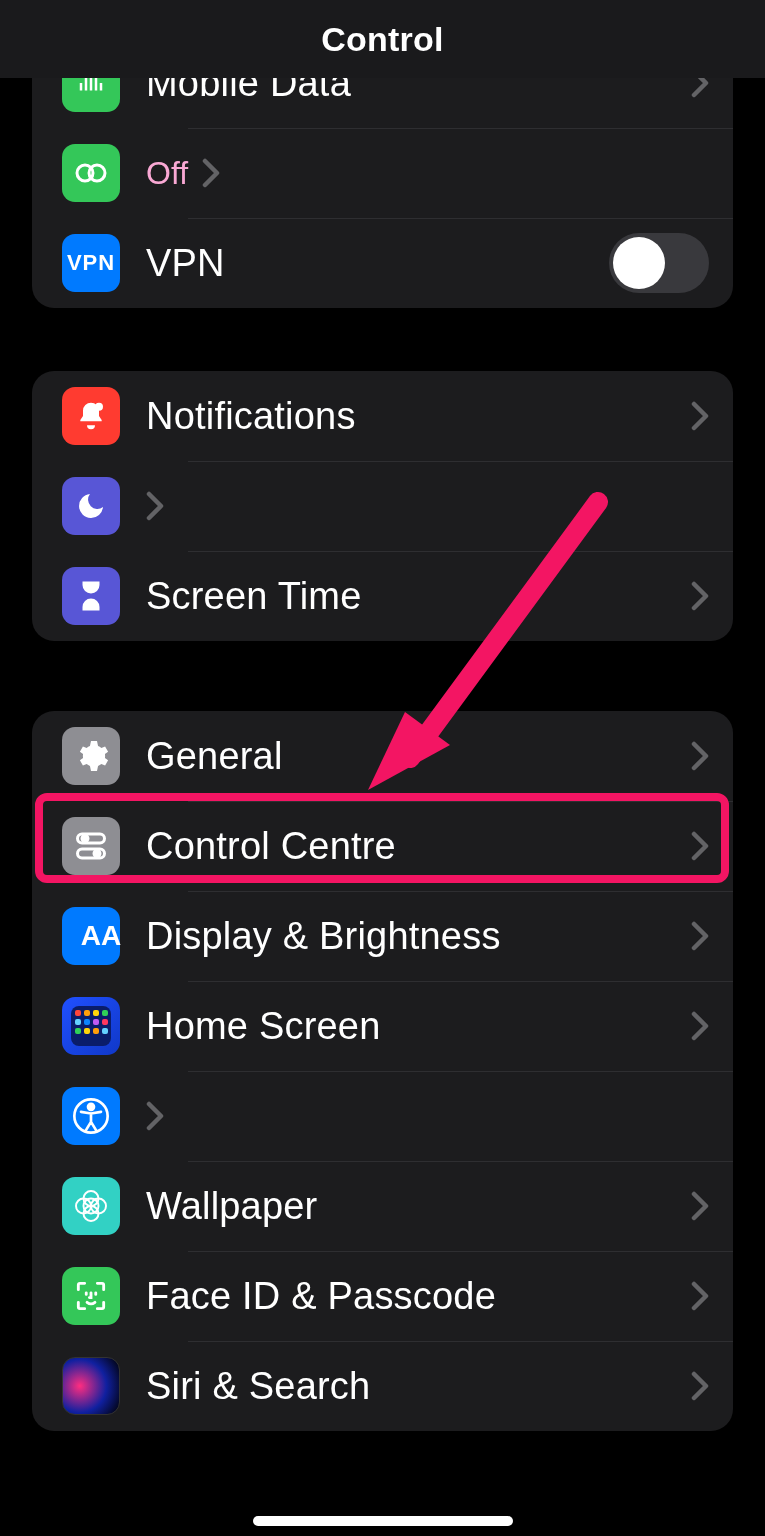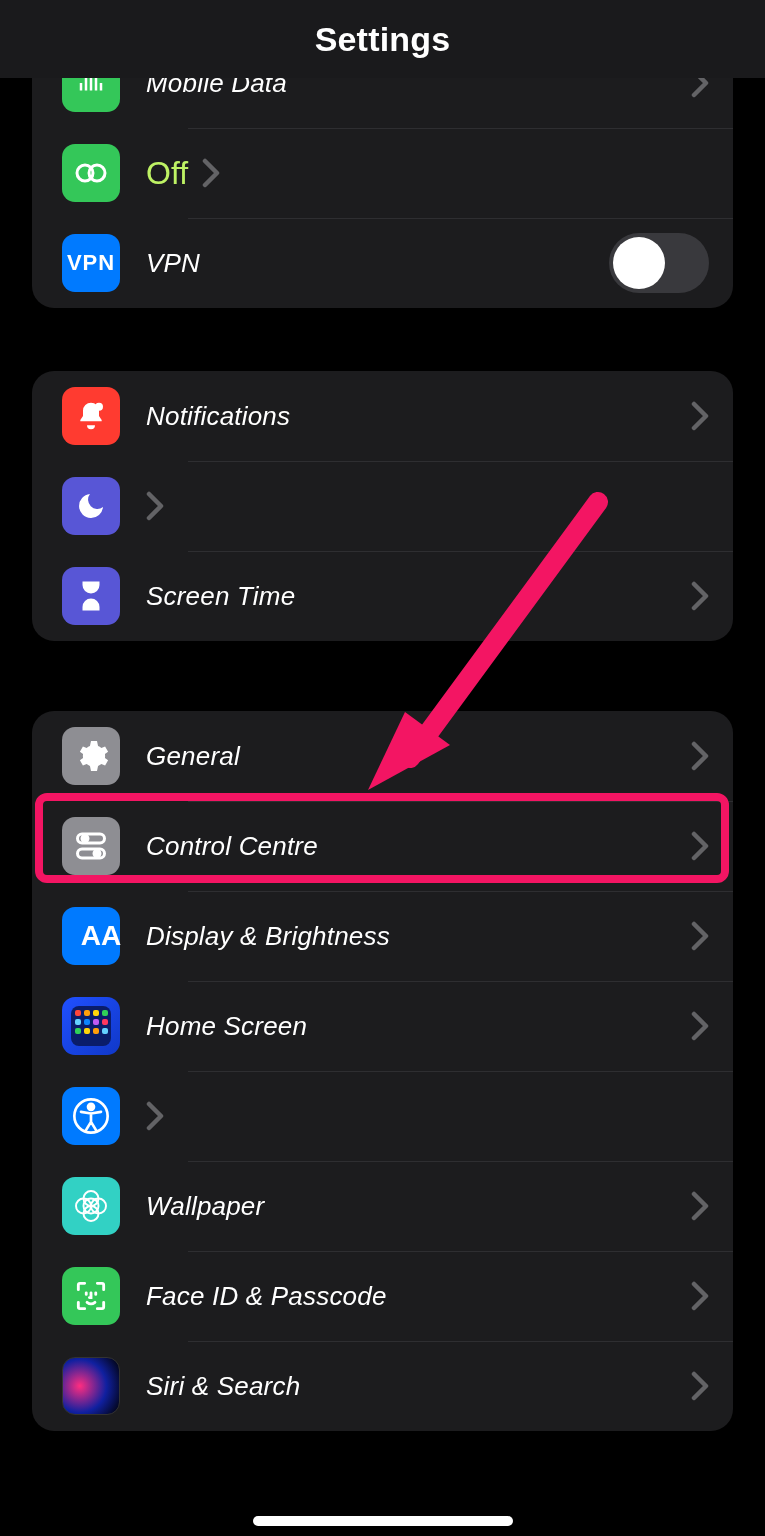--- a/index.html
+++ b/index.html
@@ -68,30 +68,29 @@
     margin-left: 18px;
     margin-right: 26px;
     flex: 0 0 58px;
     display: flex;
     align-items: center;
     justify-content: center;
     font-size: 30px;
     color: #fff;
   }
   .row-label {
-    font-size: 26px;
+    font-size: 38px;
     font-weight: 400;
     letter-spacing: 0.2px;
     flex: 1;
     color: #fff;
-    font-style: italic;
   }
   .row-value {
     font-size: 32px;
-    color: #bef264;
+    color: #f9a8d4;
     margin-right: 14px;
   }
   .chevron {
     color: #636366;
   }
   .chevron svg { display:block; }
   .toggle {
     width: 100px;
     height: 60px;
     background: #39393d;
@@ -154,21 +153,21 @@
     height: 10px;
     border-radius: 5px;
     background: #fff;
     z-index: 30;
   }
 </style>
 </head>
 <body>
 
 <div class="navbar">
-  <span>Settings</span>
+  <span>Control</span>
 </div>
 
 <div class="scroll-area">
 
   <div class="group g0">
     <div class="row">
       <div class="row-inner">
         <div class="icon-box bg-green">
           <svg width="30" height="30" viewBox="0 0 24 24" fill="none" stroke="#fff" stroke-width="2">
               <path d="M4 18v-6M8 18v-10M12 18v-14M16 18v-10M20 18v-6"></path>

